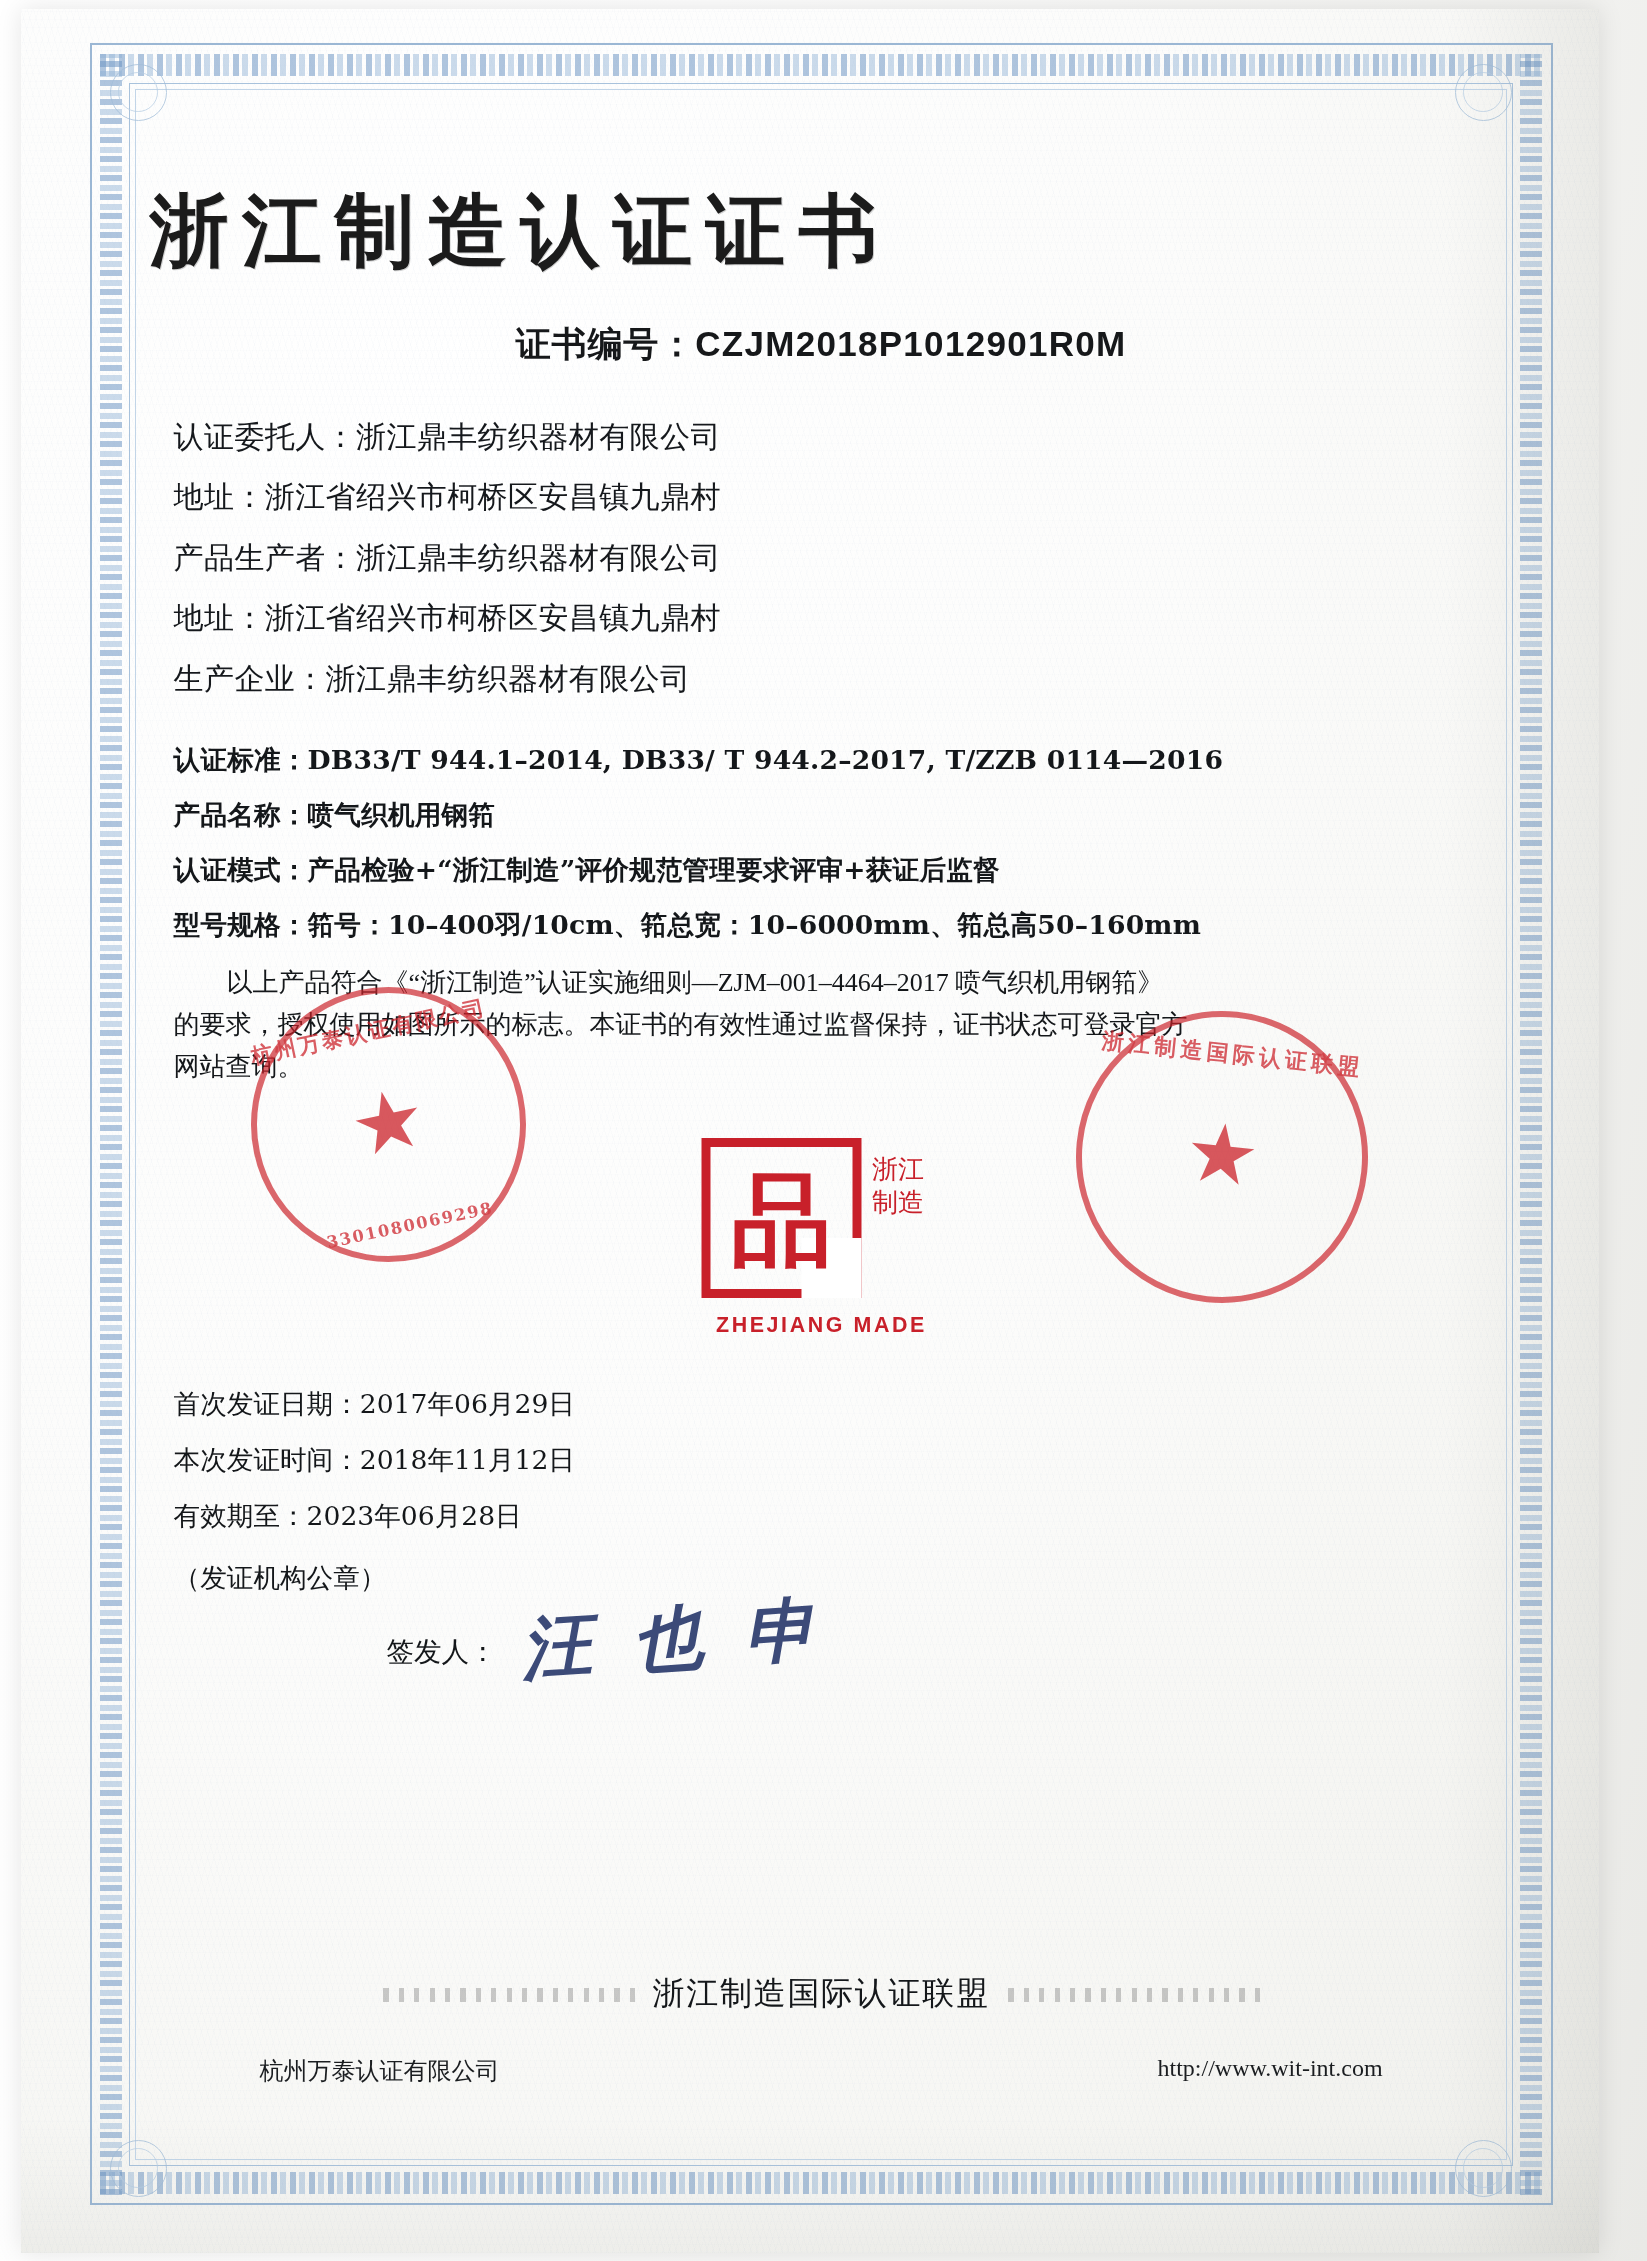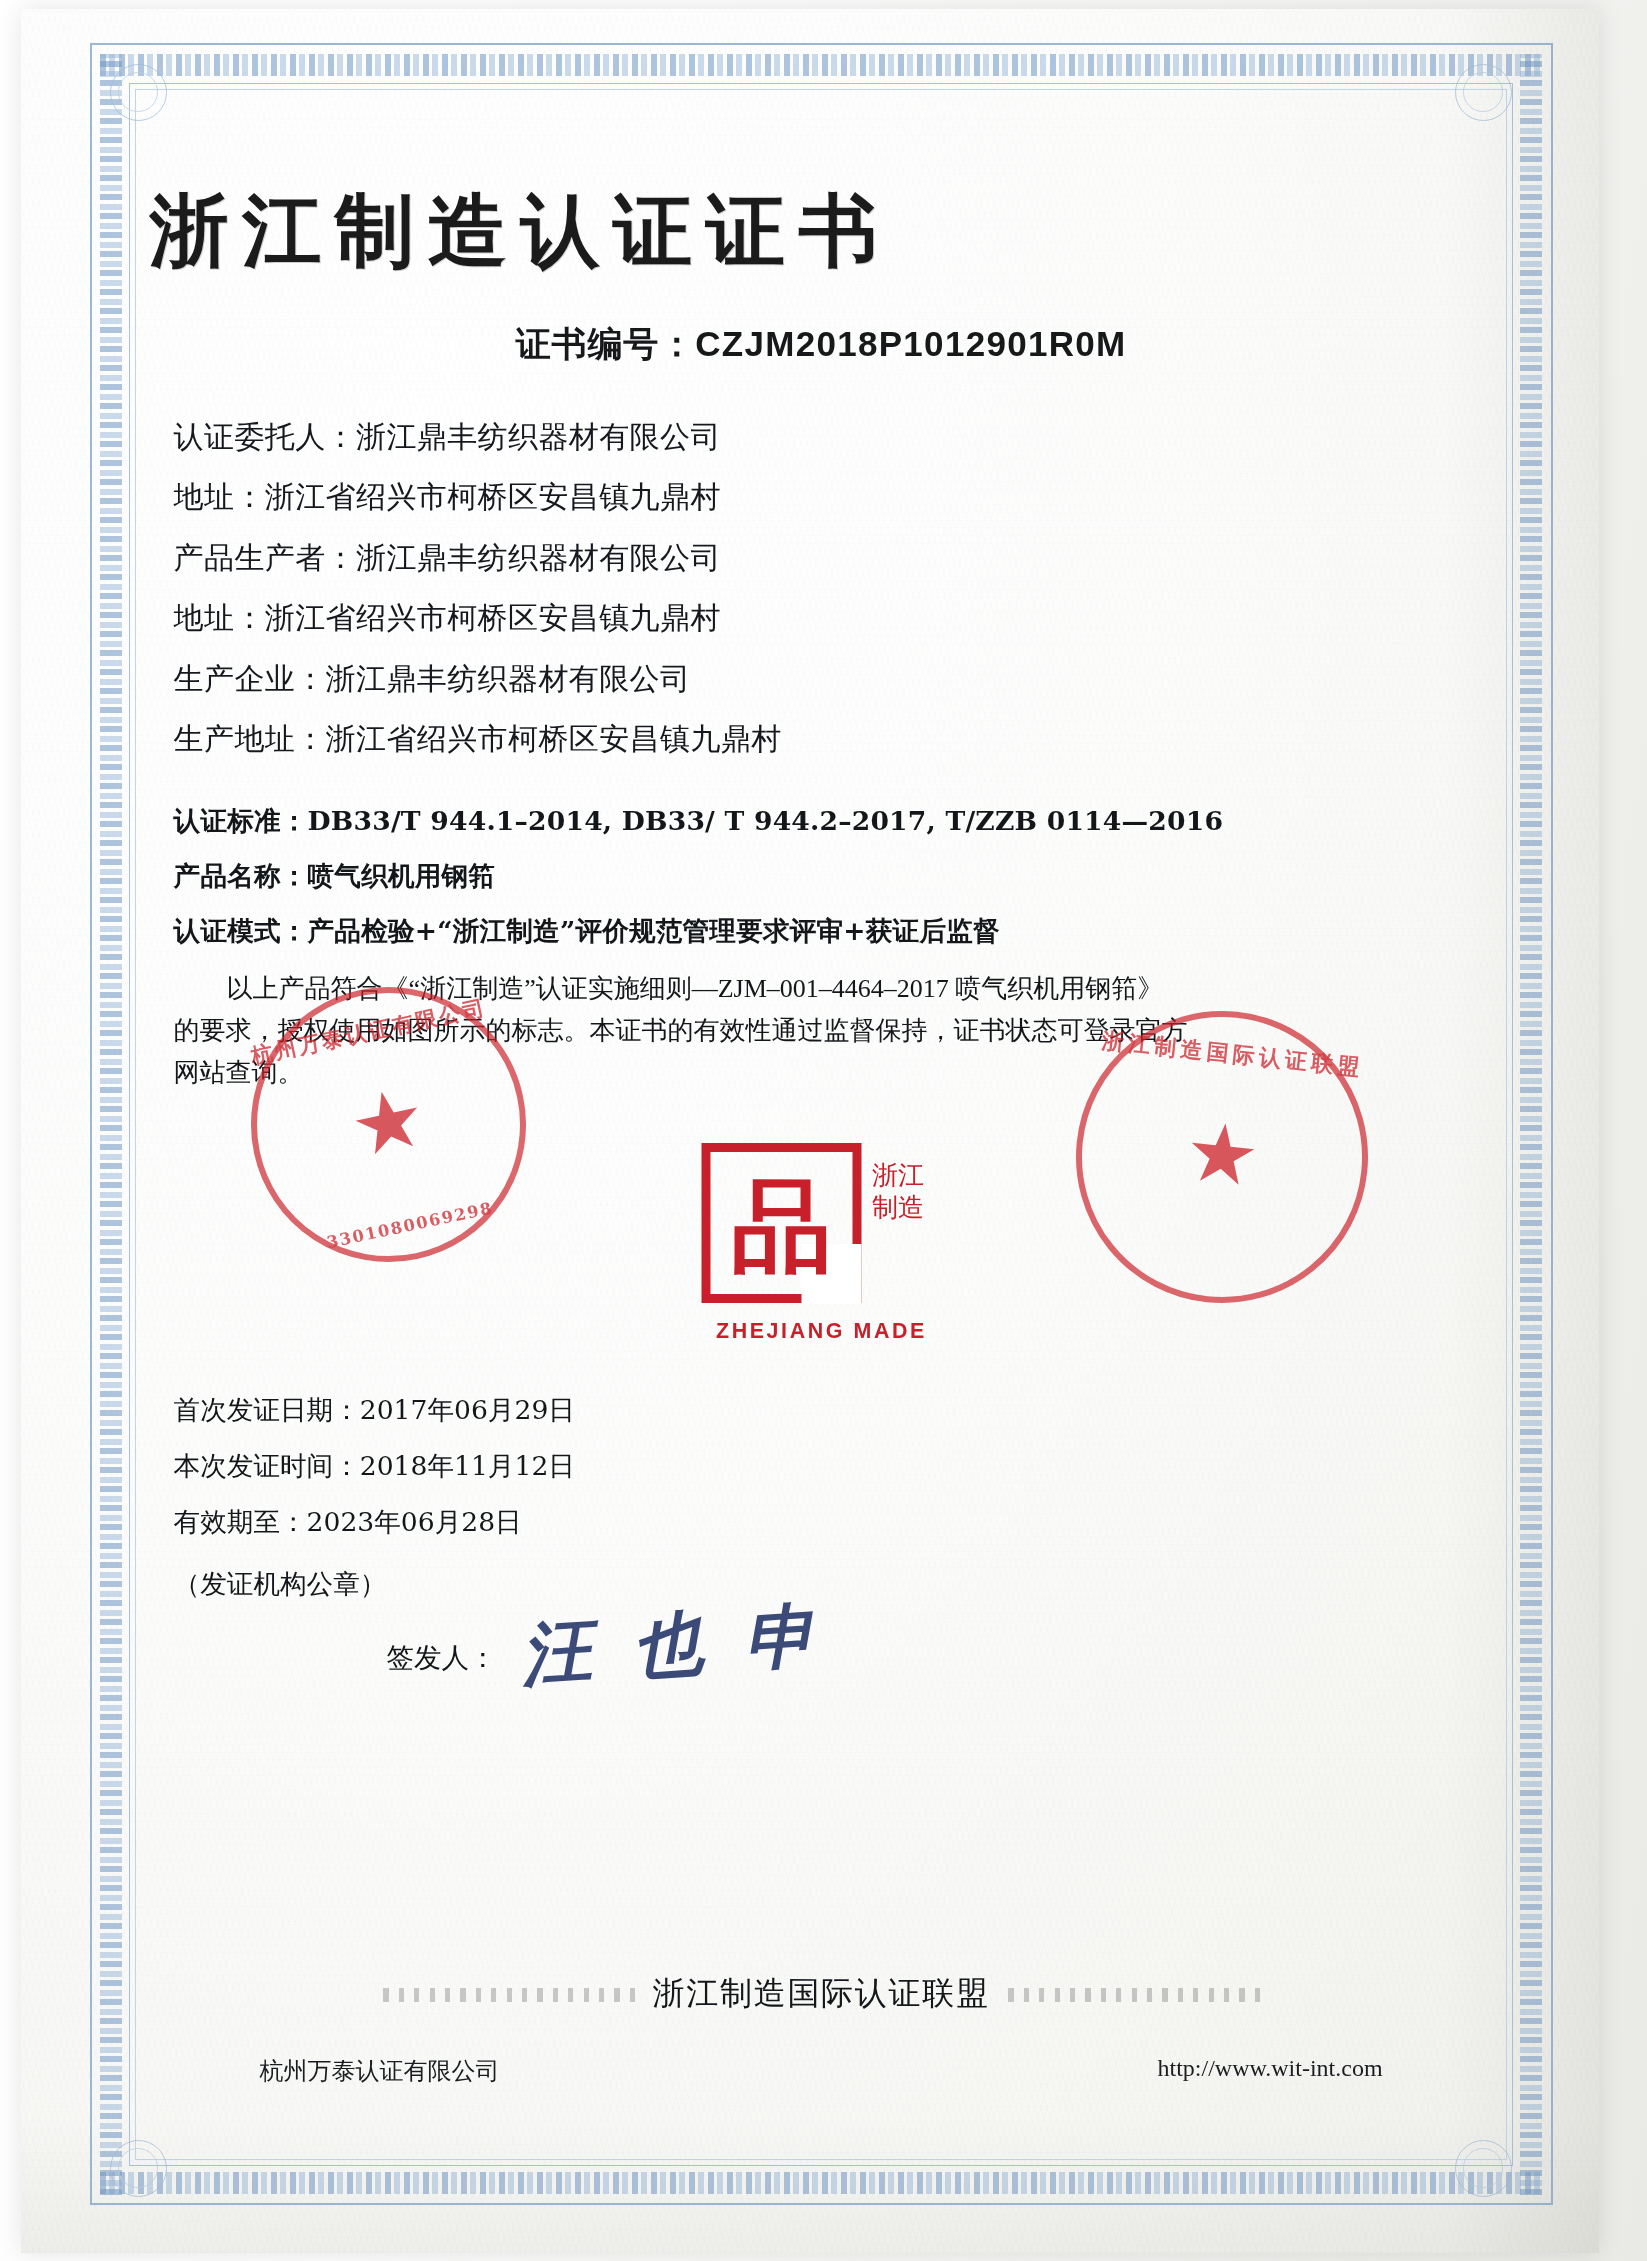--- a/index.html
+++ b/index.html
@@ -407,27 +407,27 @@
       <div class="cert-number">
         <span>证书编号：</span><span class="num">CZJM2018P1012901R0M</span>
       </div>
 
       <div class="info-block">
         <div class="info-row">认证委托人：浙江鼎丰纺织器材有限公司</div>
         <div class="info-row">地址：浙江省绍兴市柯桥区安昌镇九鼎村</div>
         <div class="info-row">产品生产者：浙江鼎丰纺织器材有限公司</div>
         <div class="info-row">地址：浙江省绍兴市柯桥区安昌镇九鼎村</div>
         <div class="info-row">生产企业：浙江鼎丰纺织器材有限公司</div>
-        <div class="info-row">生产地址：浙江省绍兴市柯桥区安昌镇九鼎村</div>
       </div>
 
       <div class="spec-block">
         <div class="spec-row">认证标准：DB33/T 944.1–2014, DB33/ T 944.2–2017, T/ZZB 0114—2016</div>
         <div class="spec-row">产品名称：喷气织机用钢筘</div>
         <div class="spec-row">认证模式：产品检验+“浙江制造”评价规范管理要求评审+获证后监督</div>
+        <div class="spec-row">型号规格：筘号：10–400羽/10cm、筘总宽：10–6000mm、筘总高50–160mm</div>
       </div>
 
       <div class="statement">
         <div><span class="indent"></span><span>以上产品符合《“浙江制造”认证实施细则—ZJM–001–4464–2017 喷气织机用钢筘》</span></div>
         <div>的要求，授权使用如图所示的标志。本证书的有效性通过监督保持，证书状态可登录官方</div>
         <div>网站查询。</div>
       </div>
 
       <div class="logo-wrap">
         <div class="logo">

